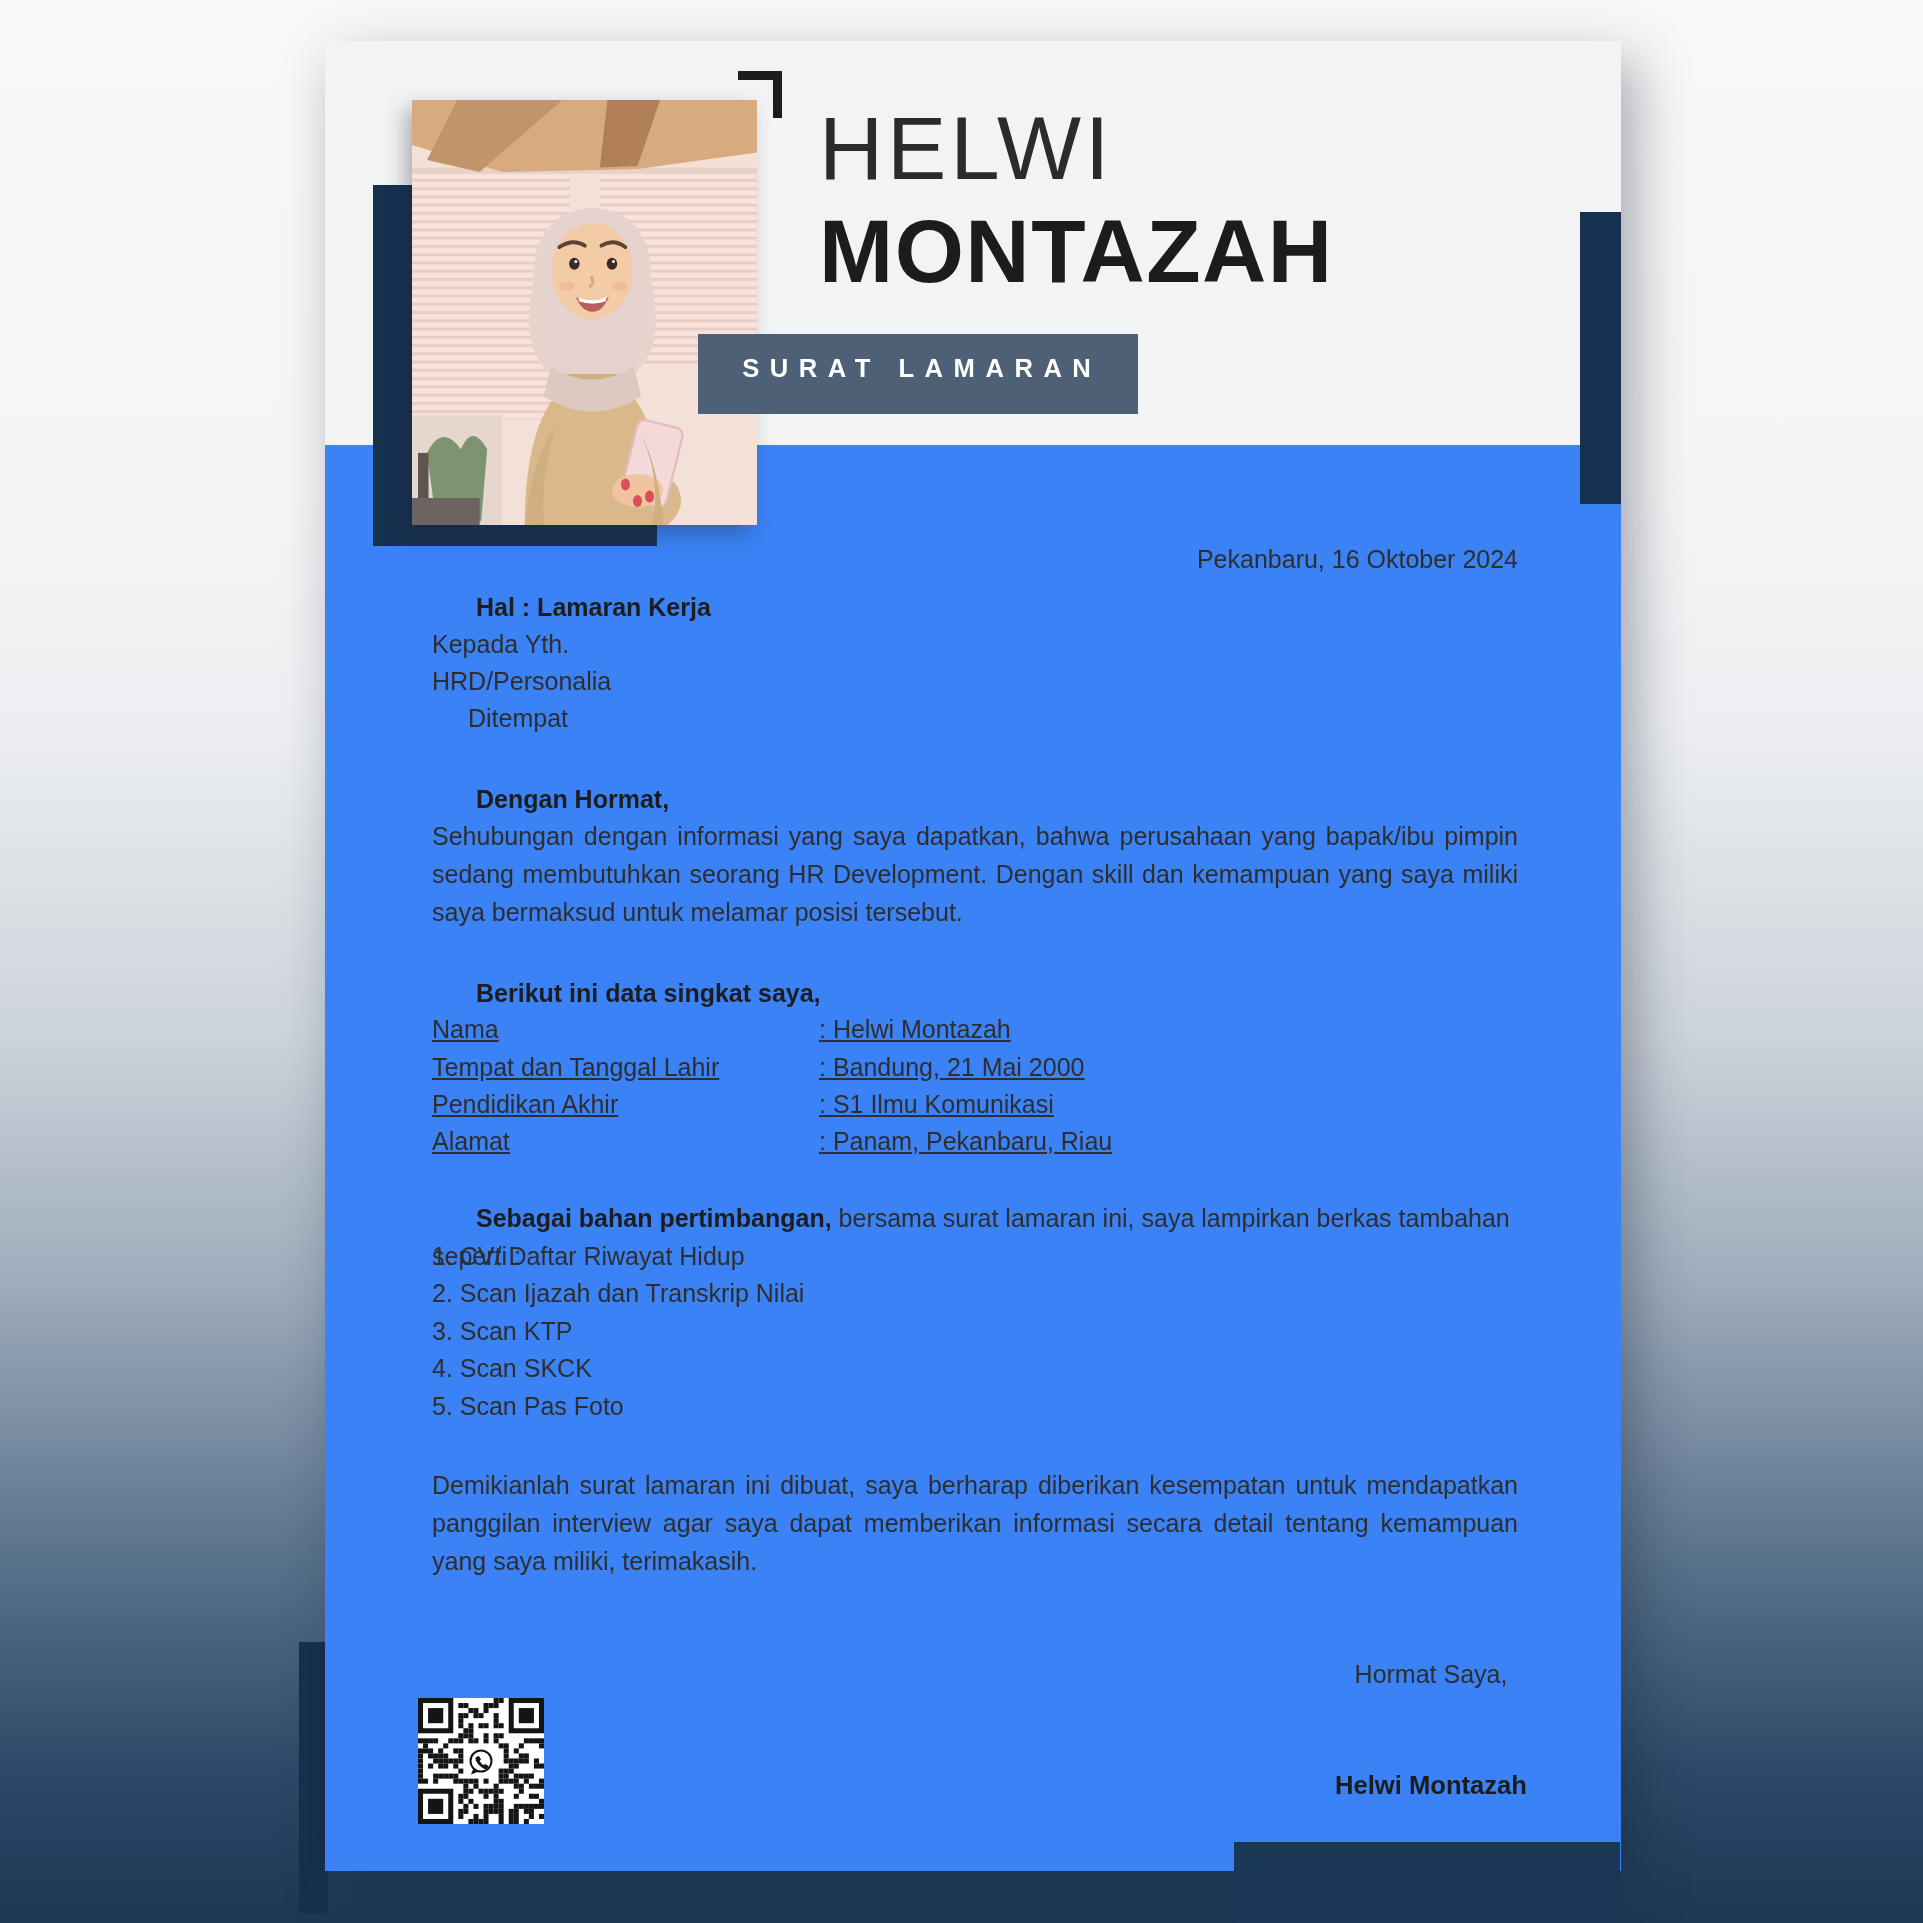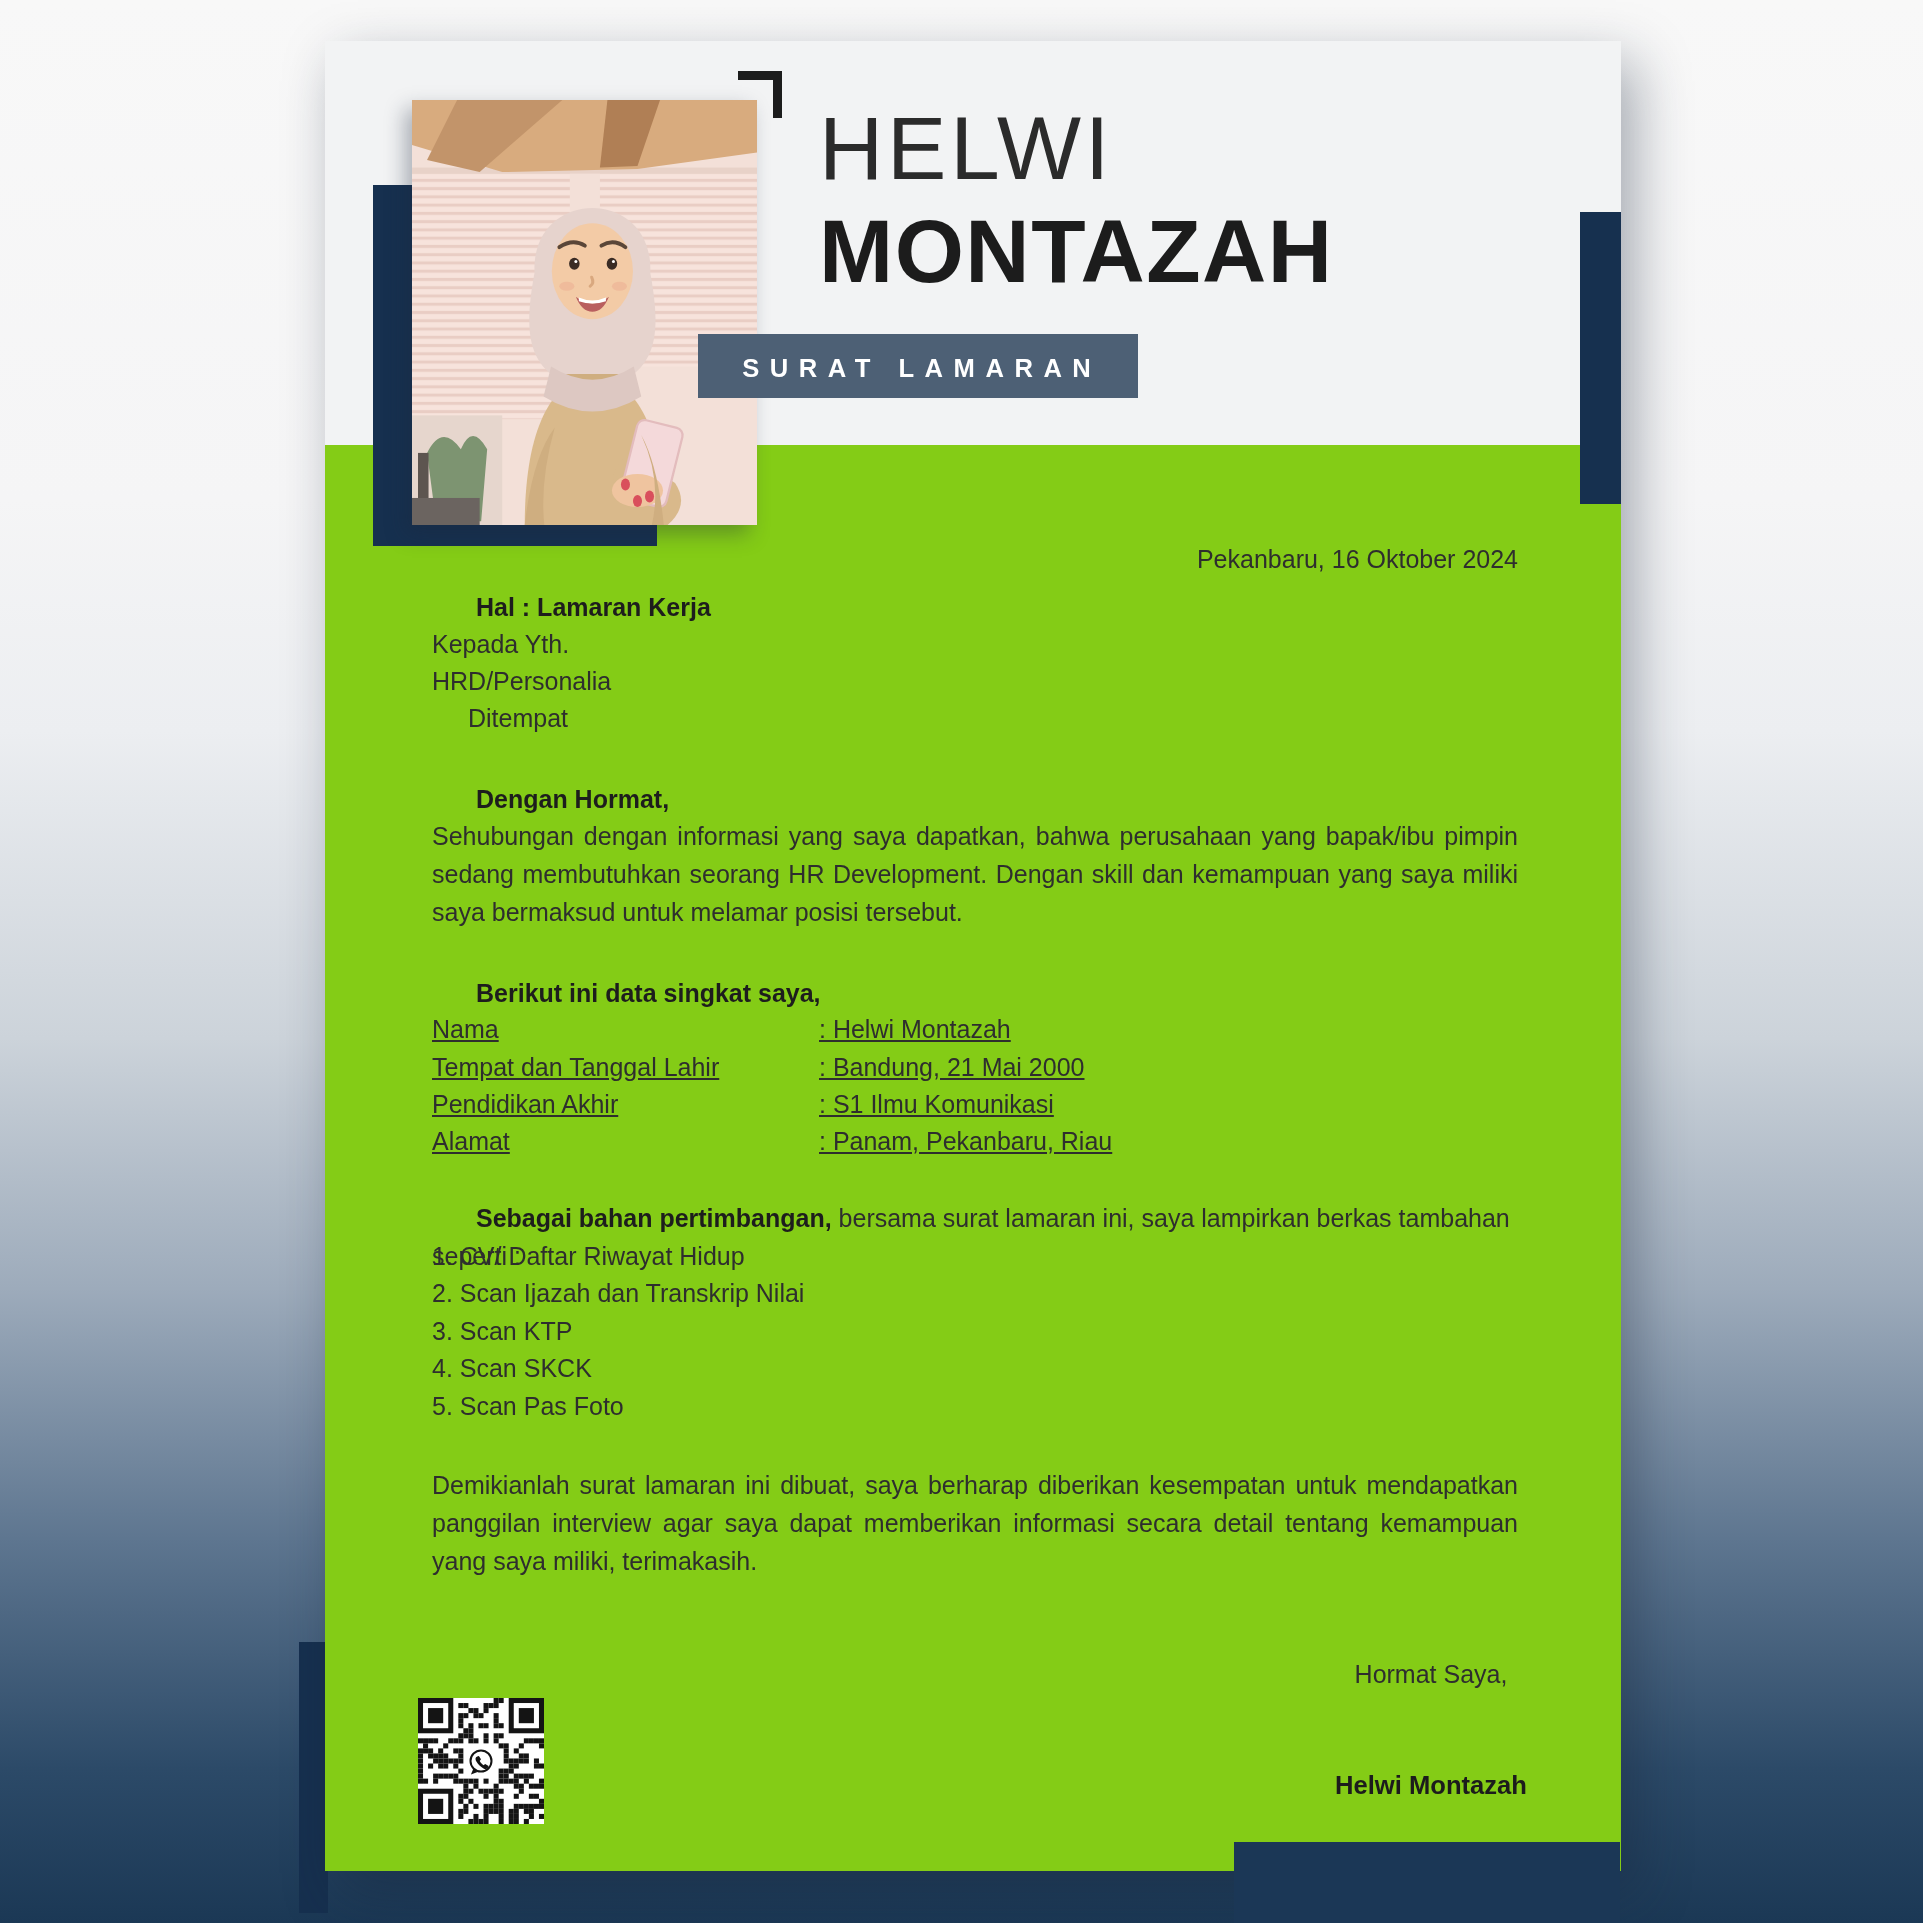--- a/index.html
+++ b/index.html
@@ -7,41 +7,41 @@
               font-family:"Liberation Sans", sans-serif; }
   .backdrop { position:absolute; inset:0;
     background:linear-gradient(180deg,
       #f8f8f8 0%, #f5f5f6 26%, #eceef1 38%, #ccd3da 54%,
       #9dabbb 67%, #5e7690 80%, #2c4a68 92%, #1b3855 100%); }
 
   .left-strip { position:absolute; left:299px; top:1642px; width:28.6px; height:271px;
     background:#16304f; }
 
   .page { position:absolute; left:325px; top:41px; width:1296px; height:1830px;
-    background:#84cc16; box-shadow:13.5px 21px 53px rgba(20,35,55,.38); }
+    background:#3b82f6; box-shadow:13.5px 21px 53px rgba(20,35,55,.38); }
 
   .header-band { position:absolute; left:0; top:0; width:1296px; height:404px;
     background:#f2f3f4; }
 
   .navy-left-rect { position:absolute; left:48px; top:144px; width:284px; height:361px;
     background:#16304f; }
 
   .photo-frame { position:absolute; left:87px; top:59px; width:345px; height:425px;
     box-shadow:-7.5px 9px 19.5px rgba(30,40,60,.35); overflow:hidden; background:#f6e8e2; }
   .photo-frame svg { display:block; width:100%; height:100%; }
 
   .corner-bracket { position:absolute; left:413px; top:30px; width:44px; height:47px;
     border-top:9px solid #1c1c1c; border-right:9px solid #1c1c1c; }
 
   .name-first { position:absolute; left:494px; top:63px; font-size:89px; line-height:1;
     font-weight:400; letter-spacing:3.8px; color:#2b2b2b; white-space:nowrap; }
   .name-last  { position:absolute; left:494px; top:166px; font-size:89px; line-height:1;
     font-weight:800; letter-spacing:1.5px; color:#1c1c1c; white-space:nowrap; }
 
-  .banner { position:absolute; left:373px; top:293px; width:440px; height:64px;
+  .banner { position:absolute; left:373px; top:293px; width:440px; height:80px;
     background:#4d6075; color:#ffffff; font-size:25.6px; font-weight:700;
     letter-spacing:10.5px; text-align:center; line-height:69px; white-space:nowrap;
     padding-left:7.5px; }
 
   .right-bar { position:absolute; left:1255px; top:171px; width:41px; height:292px;
     background:#16304f; }
 
   .txt { position:absolute; left:107px; width:1086px; font-size:25px; line-height:38px;
     color:#2e2e2e; }
   .b { font-weight:700; color:#1d1d1d;margin-left:44px; }

